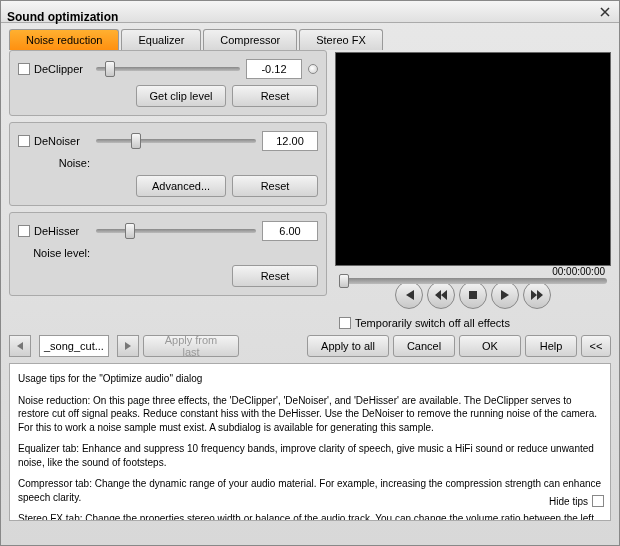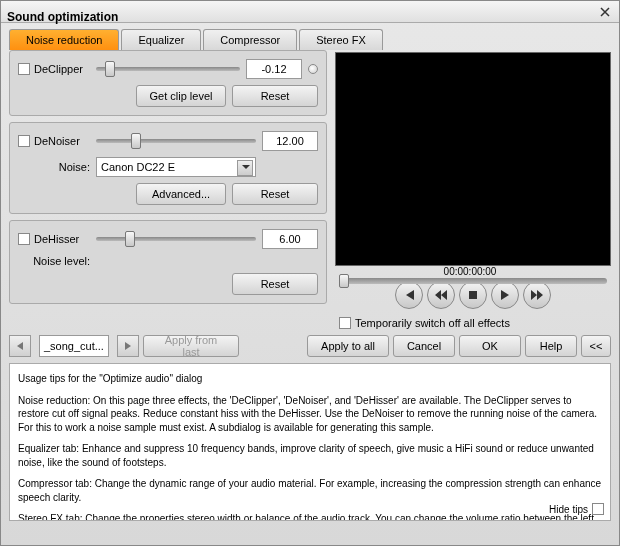--- a/index.html
+++ b/index.html
@@ -27,29 +27,29 @@
 .btn-wide { width: 86px; }
 .select { height: 20px; background: #fff; border: 1px solid #999; padding: 0 18px 0 4px; font-size: 11px; position: relative; display: flex; align-items: center; }
 .select::after { content: ""; position: absolute; right: 2px; top: 2px; width: 14px; height: 14px; background: linear-gradient(to bottom,#eee,#ccc); border: 1px solid #999; }
 .select-arrow { position: absolute; right: 5px; top: 7px; width: 0; height: 0; border-left: 4px solid transparent; border-right: 4px solid transparent; border-top: 4px solid #333; z-index: 1; }
 .label-right { text-align: right; width: 72px; }
 .preview { width: 100%; height: 214px; background: #000; border: 1px solid #666; margin-top: 2px; }
 .scrub { height: 6px; background: linear-gradient(to bottom,#888,#bbb); border-radius: 3px; margin: 12px 4px 6px; position: relative; }
 .scrub-thumb { position: absolute; left: 0; top: -4px; width: 10px; height: 14px; background: linear-gradient(to bottom,#f8f8f8,#c8c8c8); border: 1px solid #777; border-radius: 2px; }
 .transport { display: flex; align-items: center; gap: 4px; justify-content: center; margin-top: 4px; }
 .tbtn { width: 28px; height: 28px; border-radius: 50%; background: linear-gradient(to bottom,#f4f4f4,#c8c8c8); border: 1px solid #888; display: flex; align-items: center; justify-content: center; cursor: pointer; }
-.timecode { font-size: 10px; text-align: center; margin-right: 6px; margin-top: -24px; }
+.timecode { font-size: 10px; text-align: right; margin-right: 6px; margin-top: -24px; }
 .temp-row { display: flex; align-items: center; gap: 4px; margin: 8px 0 0 4px; }
 .bottom-bar { display: flex; align-items: center; gap: 4px; padding: 6px 8px; }
 .song-nav { display: flex; align-items: center; gap: 8px; }
 .nav-btn { width: 22px; height: 22px; background: linear-gradient(to bottom,#f0f0f0,#d0d0d0); border: 1px solid #999; display: flex; align-items: center; justify-content: center; cursor: pointer; }
 .song-name { width: 70px; height: 22px; background: #fff; border: 1px solid #999; padding: 0 4px; line-height: 20px; overflow: hidden; white-space: nowrap; }
 .tips { margin: 0 8px 8px; background: #fff; border: 1px solid #aaa; padding: 8px; font-size: 10px; line-height: 1.35; height: 158px; overflow: hidden; position: relative; }
 .tips p { margin-bottom: 8px; }
-.hide-tips { position: absolute; bottom: 4px; right: 6px; display: flex; align-items: center; gap: 4px; }
+.hide-tips { position: absolute; bottom: 12px; right: 6px; display: flex; align-items: center; gap: 4px; }
 .radio-dot { width: 10px; height: 10px; border-radius: 50%; border: 1px solid #888; background: radial-gradient(circle at 40% 40%, #fff, #ccc); }
 .disabled { color: #999; }
 </style>
 </head>
 <body>
 
 <div class="window">
 
   <div class="titlebar">
     <span class="titlebar-text">Sound optimization</span>
@@ -98,24 +98,20 @@
           </div>
           <div class="slider">
             <div class="slider-track">
                 <div class="slider-thumb" style="left:22%"></div>
               </div>
           </div>
           <div class="value-box">12.00</div>
         </div>
         <div class="panel-row">
           <span class="label-right">Noise:</span>
-          <div class="select" style="flex:1">
-            <span>Canon DC22 E</span>
-            <div class="select-arrow"></div>
-          </div>
           <div style="width:56px"></div>
         </div>
         <div class="btn-row">
           <button class="btn" style="width:90px">Advanced...</button>
           <button class="btn btn-wide">Reset</button>
         </div>
       </div>
 
       <div class="panel">
         <div class="panel-row">

